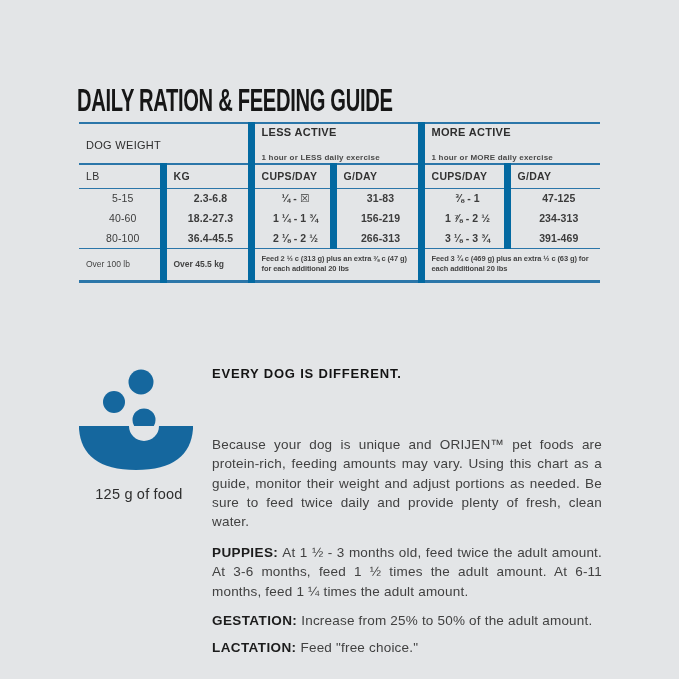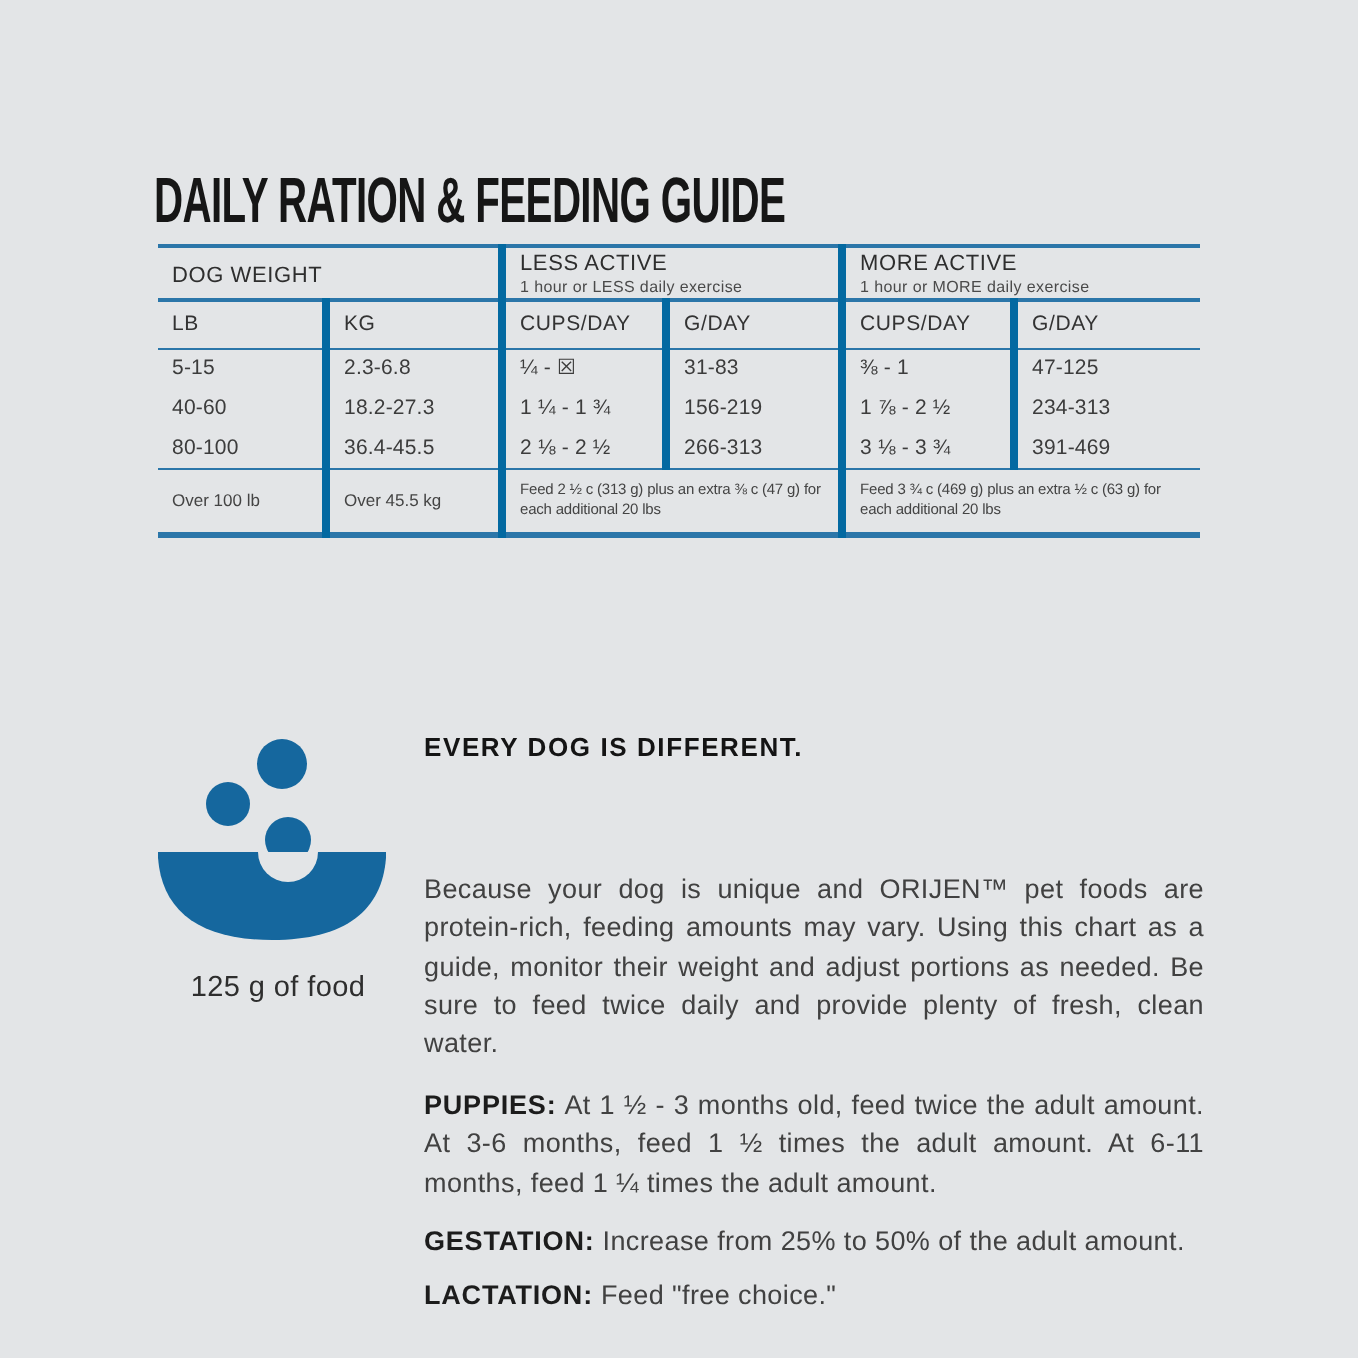--- a/index.html
+++ b/index.html
@@ -21,29 +21,29 @@
   }
 
   
   .feed-table-wrap { position: absolute; left: 79px; top: 122px; }
   table.feed {
     width: 521px; border-collapse: collapse; table-layout: fixed;
     border-top: 2px solid #2b76a9;
     border-bottom: 3px solid #2b76a9;
   }
   table.feed td { vertical-align: middle; padding-left: 7px; }
-  .bl { border-left: 4px solid #0369a1; }
+  .bl { border-left: 7px solid #0369a1; font-weight: bold; }
 
   tr.hrow1 td { height: 24px; border-bottom: 2px solid #2b76a9; padding-top: 2px; }
   .h1l { font-size: 11px; color: #2e2e2e; letter-spacing: 0.3px; line-height: 12px; }
-  .h1s { font-size: 8px;  color: #4a4a4a; letter-spacing: 0.2px; line-height: 10px; margin-top: 1px; }
+  .h1s { font-size: 8px;  color: #4a4a4a; letter-spacing: 0.2px; line-height: 10px; margin-top: 15px; }
 
   tr.hrow2 td { height: 24px; border-bottom: 1px solid #2b76a9; font-size: 10.5px; color: #333; letter-spacing: 0.3px; }
 
-  tr.drow td { height: 20px; font-size: 10.5px; color: #3c3c3c; letter-spacing: 0.1px; }
+  tr.drow td { height: 20px; font-size: 10.5px; color: #3c3c3c; letter-spacing: 0.1px; text-align: center; }
 
   tr.frow td {
     height: 33px; border-top: 1.5px solid #2b76a9;
     font-size: 8.5px; color: #444; line-height: 10.5px;
   }
   tr.frow td.feednote { font-size: 7.5px; letter-spacing: -0.1px; padding-right: 3px; line-height: 10px; }
 
   
   .cup-icon { position: absolute; left: 77px; top: 361px; width: 122px; height: 118px; }
   .cup-caption {

